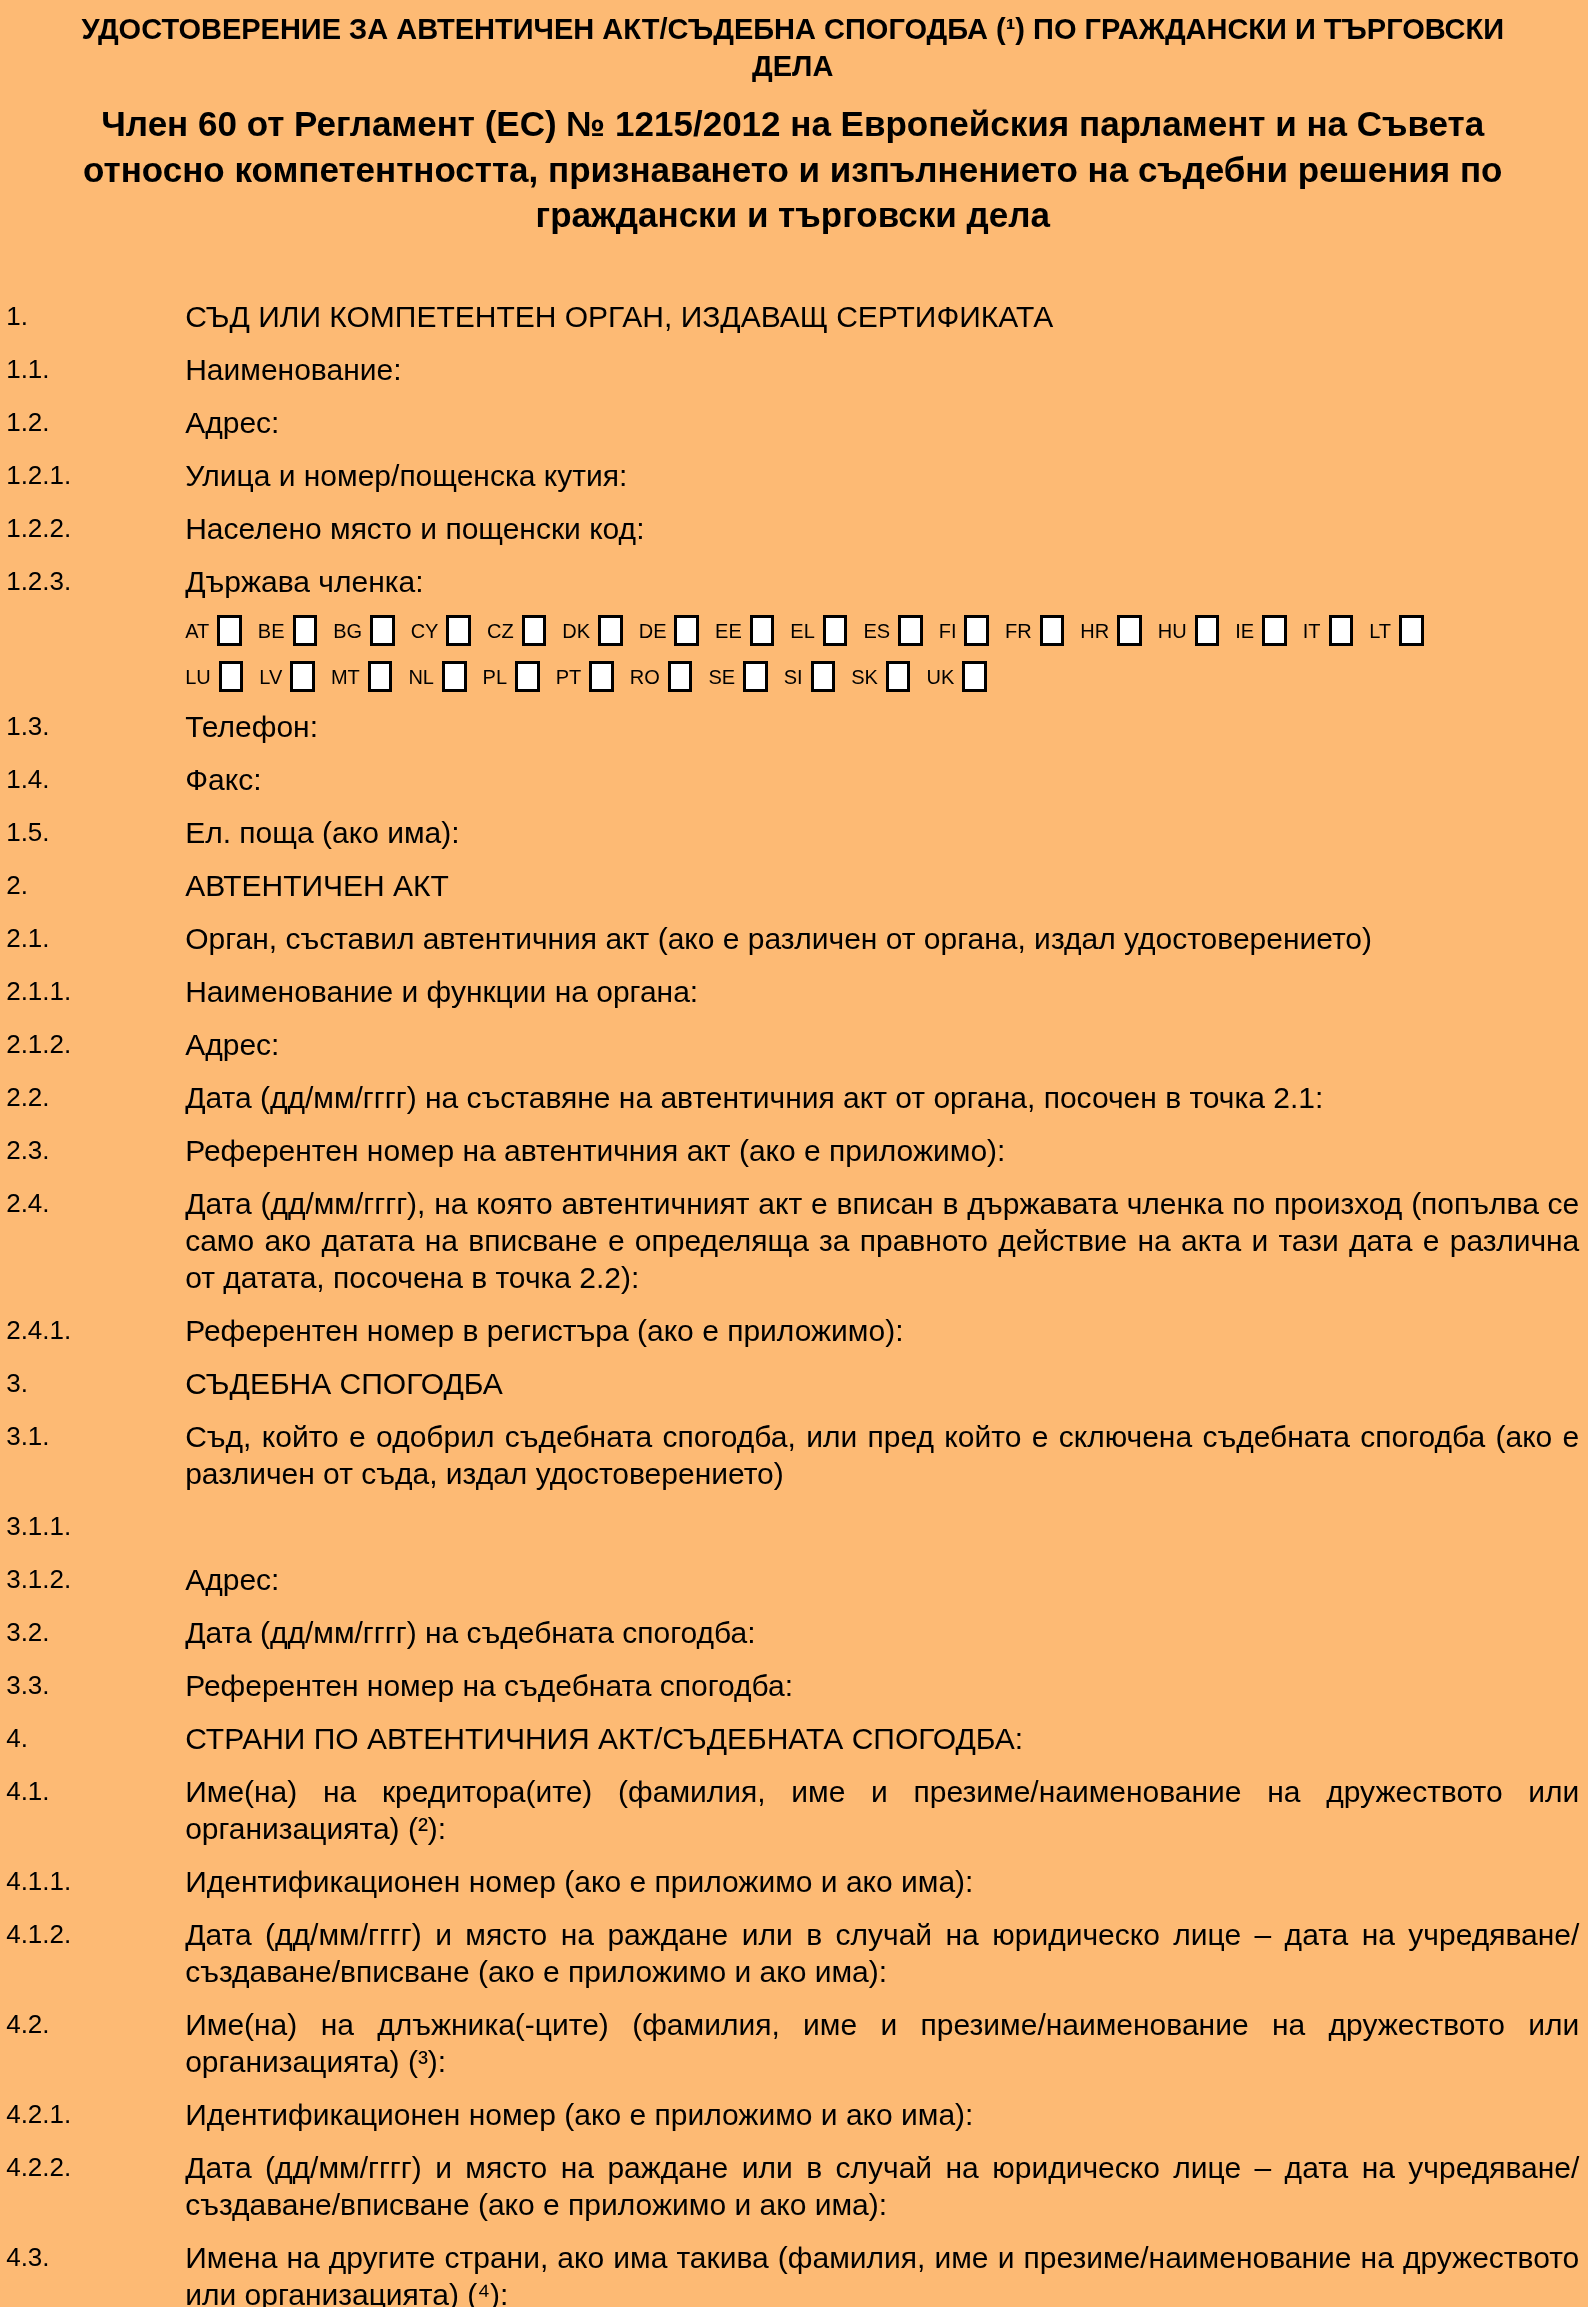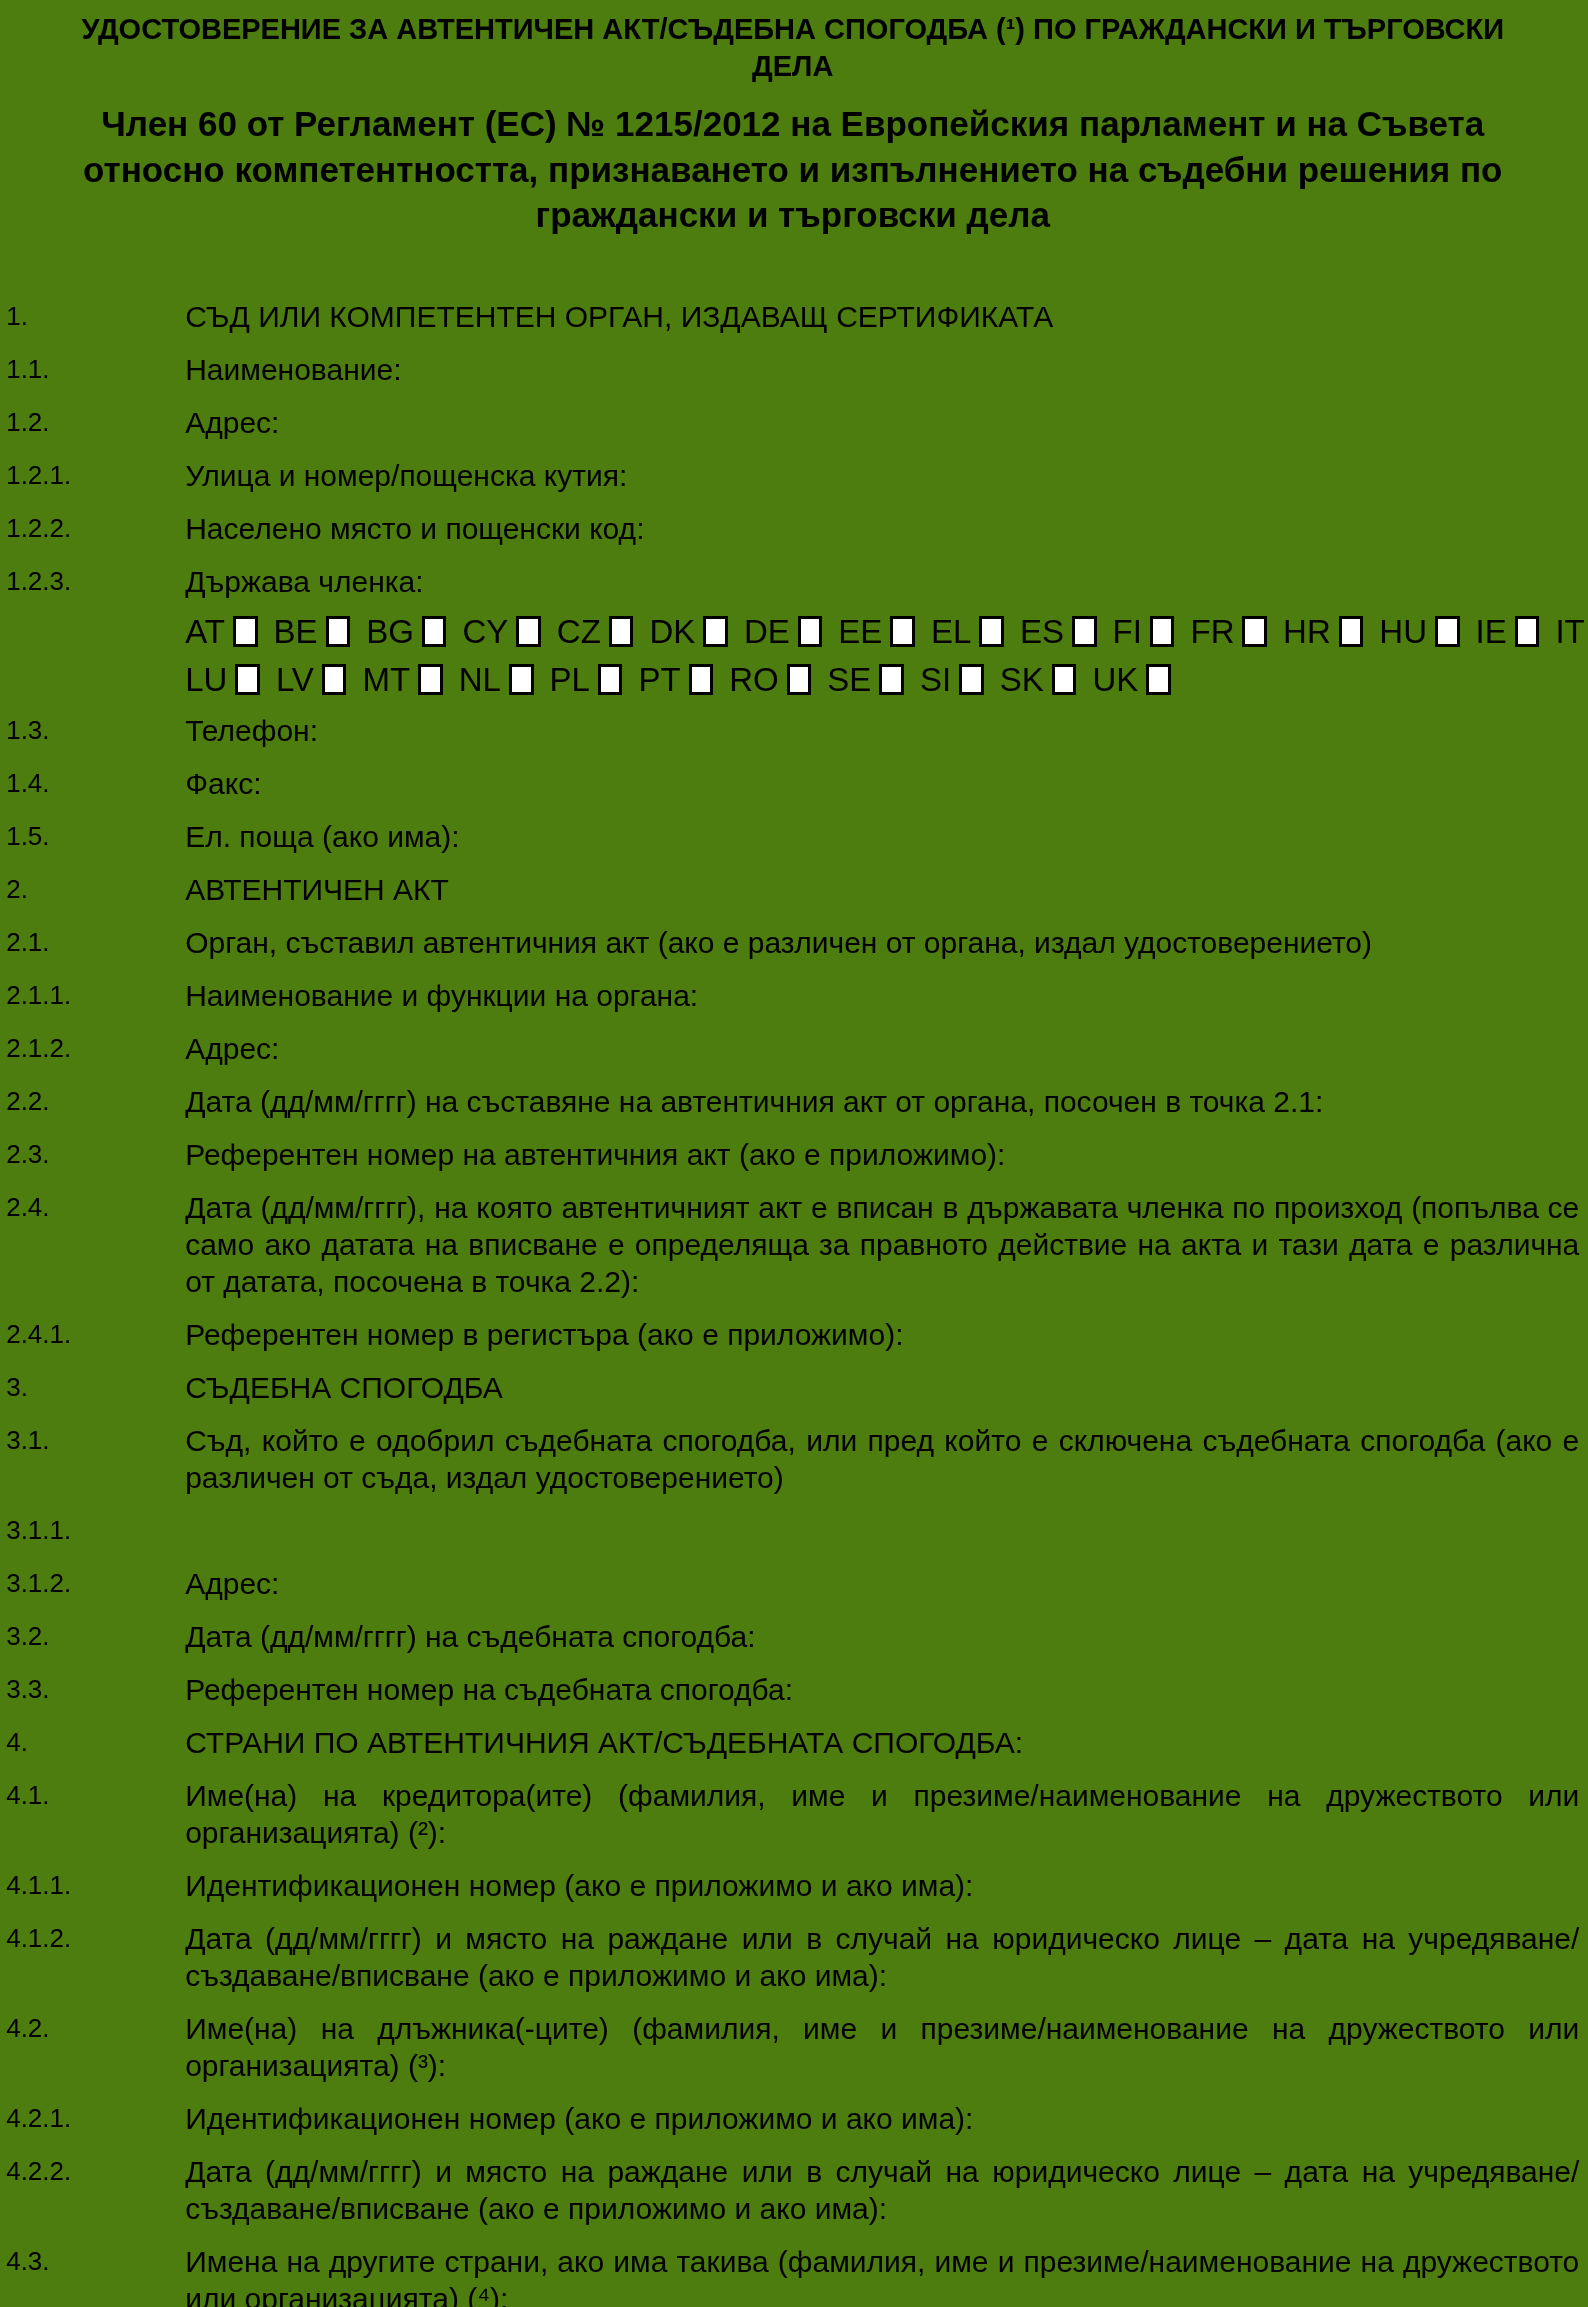--- a/index.html
+++ b/index.html
@@ -4,21 +4,21 @@
 <style>
   html, body {
     margin: 0;
     padding: 0;
     background: #ffffff;
   }
   .page {
     position: relative;
     width: 1588px;
     height: 2307px;
-    background: #4d7c0f;
+    background: #fdba74;
     color: #000000;
     font-family: "Liberation Sans", "DejaVu Sans", sans-serif;
     overflow: hidden;
     box-sizing: border-box;
     padding: 11.2px 8.7px 0 6.2px;
   }
   .doc-header {
     text-align: center;
     padding: 0 68px;
     margin-bottom: 60px;
@@ -66,21 +66,21 @@
     line-height: 1;
   }
   .ms-row:first-of-type {
     margin-top: 18.6px;
   }
   .ms-pair {
     display: inline-block;
     margin-right: 16px;
   }
   .ms-code {
-    font-size: 33px;
+    font-size: 20px;
     vertical-align: middle;
   }
   .ms-box {
     display: inline-block;
     width: 18.6px;
     height: 25px;
     border: 3.7px solid #000000;
     margin-left: 8px;
     vertical-align: middle;
     background: #ffffff;

